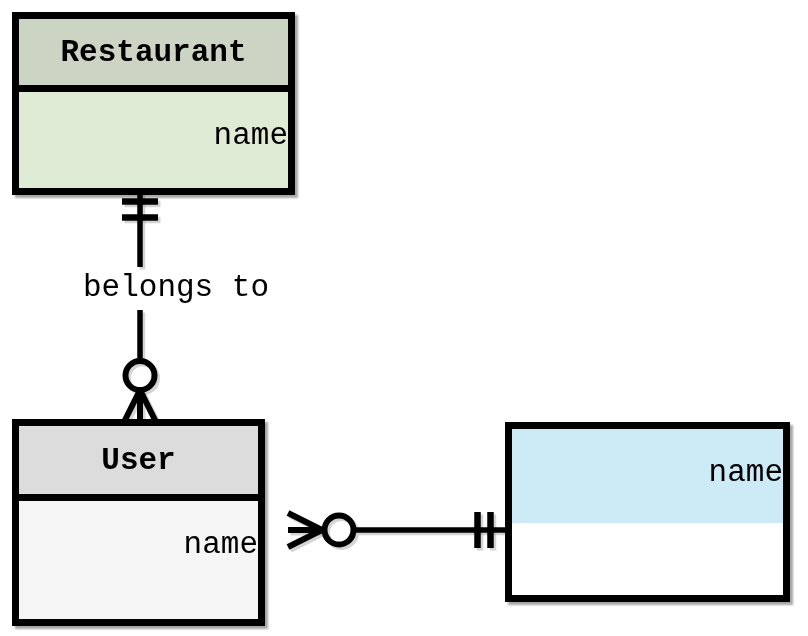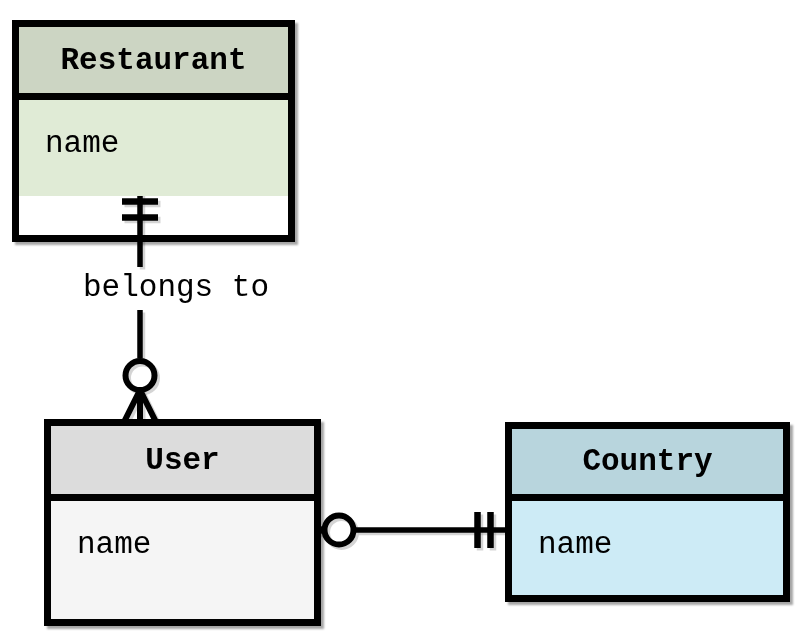--- a/index.html
+++ b/index.html
@@ -44,26 +44,27 @@
   }
   .entity-body {
     box-sizing: border-box;
     padding: 27px 0 0 26px;
   }
   .entity-attribute {
     font-size: 31px;
     line-height: 1.1;
     white-space: nowrap;
     display: block;
+    text-align: right;
   }
-  #entity-restaurant { left: 12px; top: 20px;  width: 283px; height: 222px; }
+  #entity-restaurant { left: 12px; top: 12px;  width: 283px; height: 183px; }
   #entity-restaurant .entity-header { height: 66px; background: #ccd5c3; }
   #entity-restaurant .entity-body   { height: 96px; background: #e0ebd6; }
 
-  #entity-user { left: 12px; top: 419px; width: 277px; height: 207px; margin-left: 32px; }
+  #entity-user { left: 12px; top: 419px; width: 253px; height: 207px; }
   #entity-user .entity-header { height: 68px; background: #dcdcdc; }
   #entity-user .entity-body   { height: 118px; background: #f5f5f5; }
 
   #entity-country { left: 505px; top: 422px; width: 285px; height: 180px; }
   #entity-country .entity-header { height: 65px; background: #b8d5dd; }
   #entity-country .entity-body   { height: 94px; background: #cdebf6; }
 
   .rel-label {
     position: absolute;
     left: 140px;
@@ -130,23 +131,20 @@
   <div class="entity" id="entity-user">
     <div class="entity-header">
       <span class="entity-title">User</span>
     </div>
     <div class="entity-body">
       <span class="entity-attribute">name</span>
     </div>
   </div>
 
   <div class="entity" id="entity-country">
-    <div class="entity-header">
-      <span class="entity-title">Country</span>
-    </div>
     <div class="entity-body">
       <span class="entity-attribute">name</span>
     </div>
   </div>
 
   <div class="rel-label">belongs to</div>
 
 </div>
 
 </body></html>

